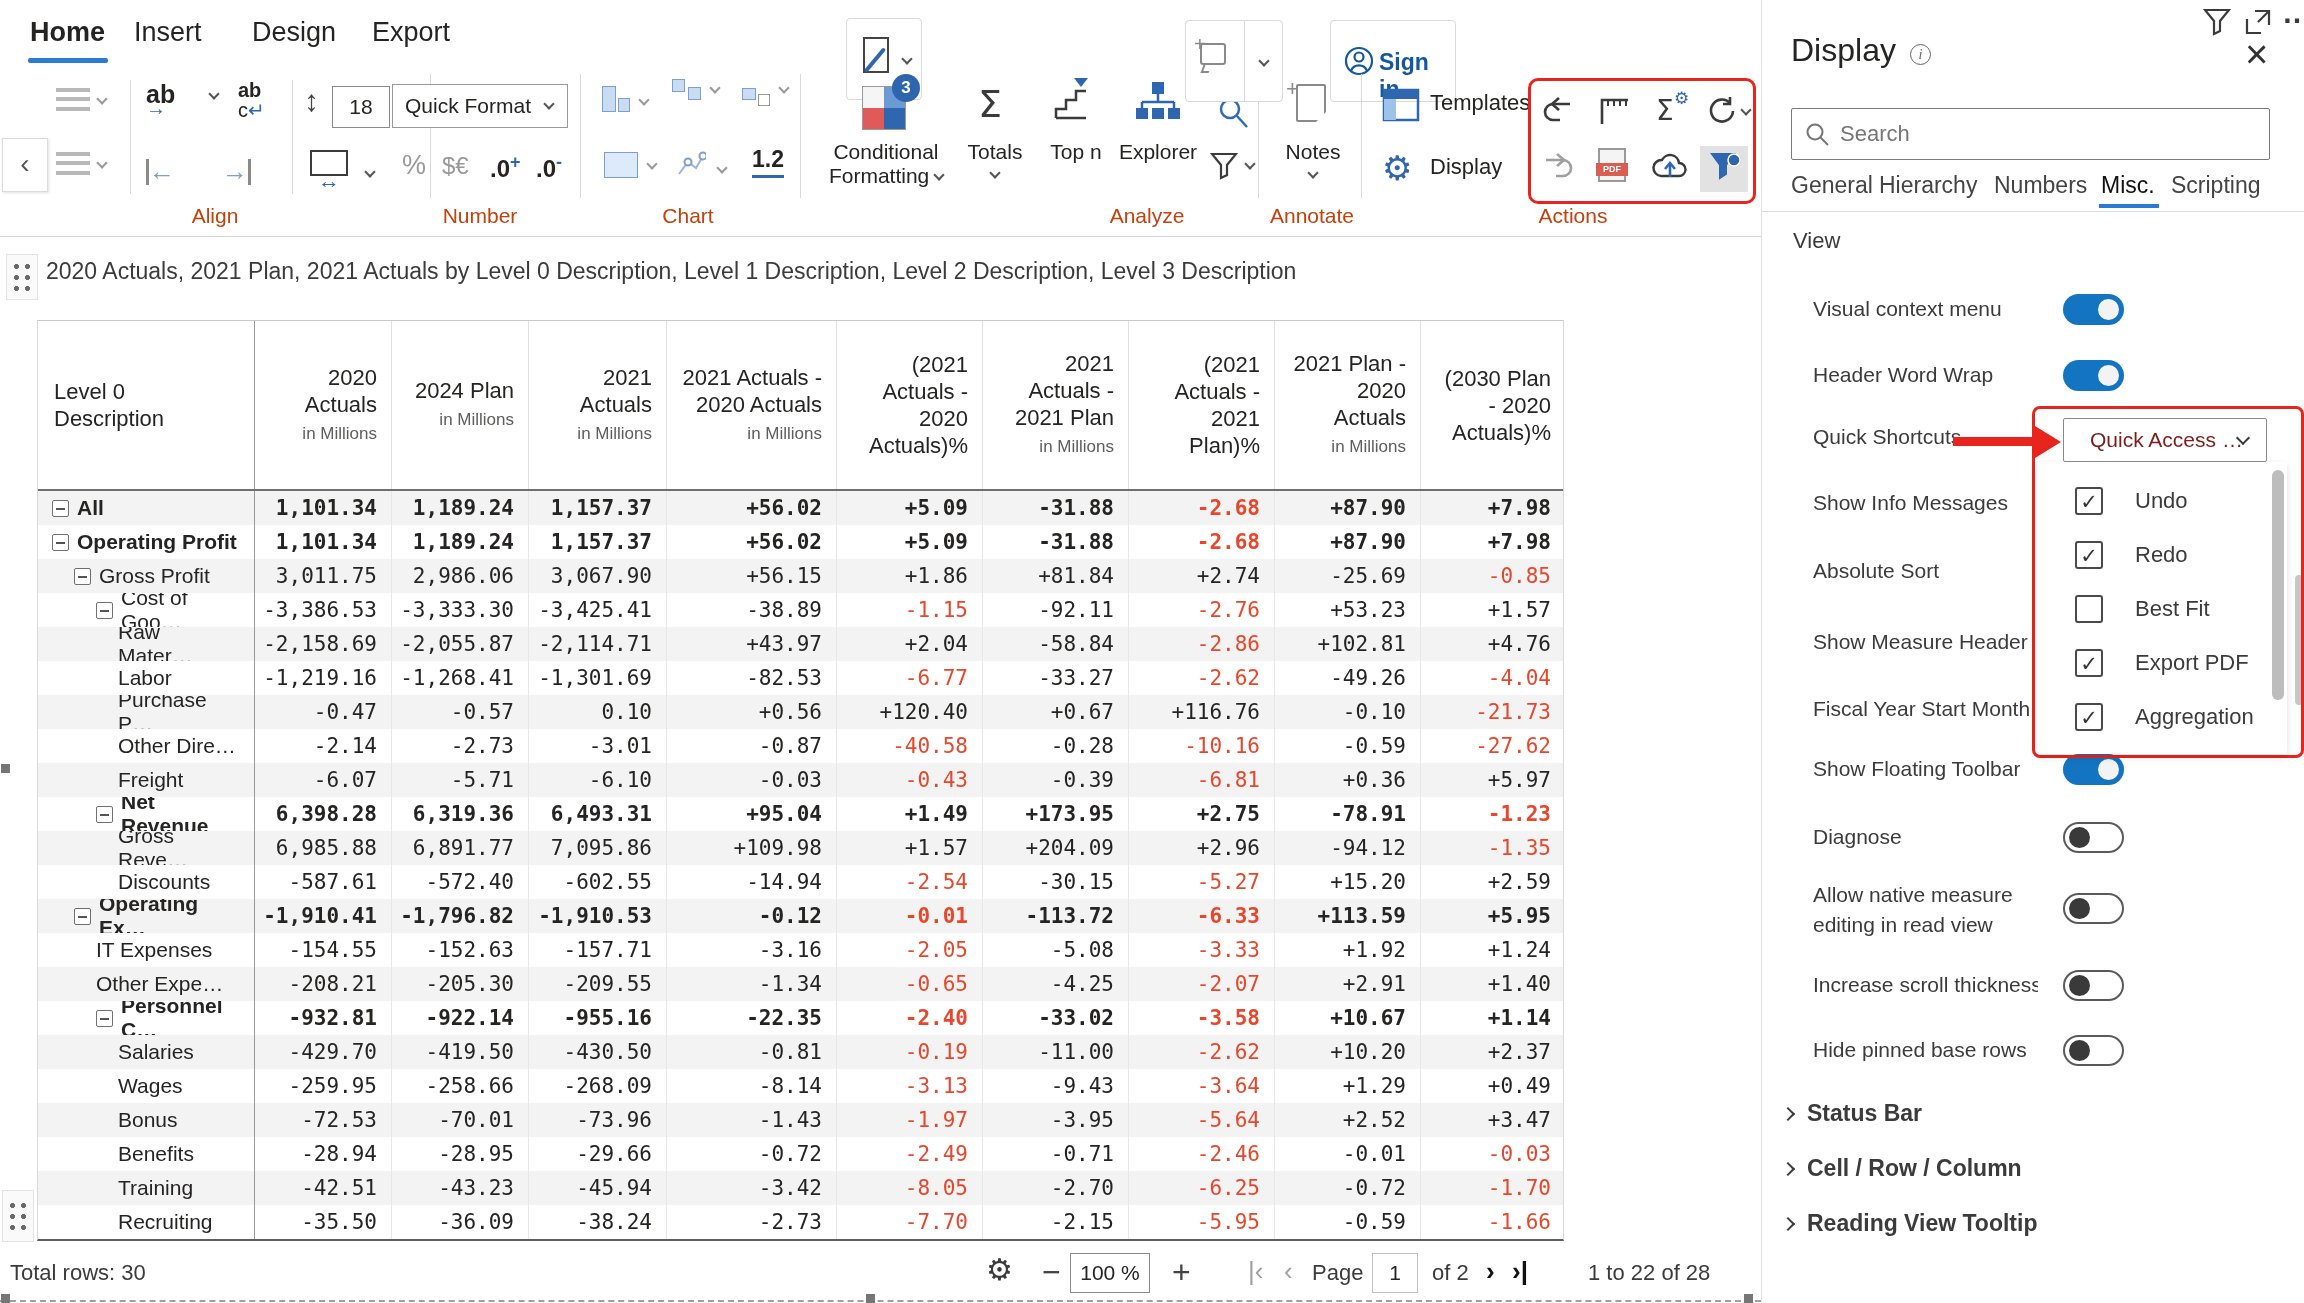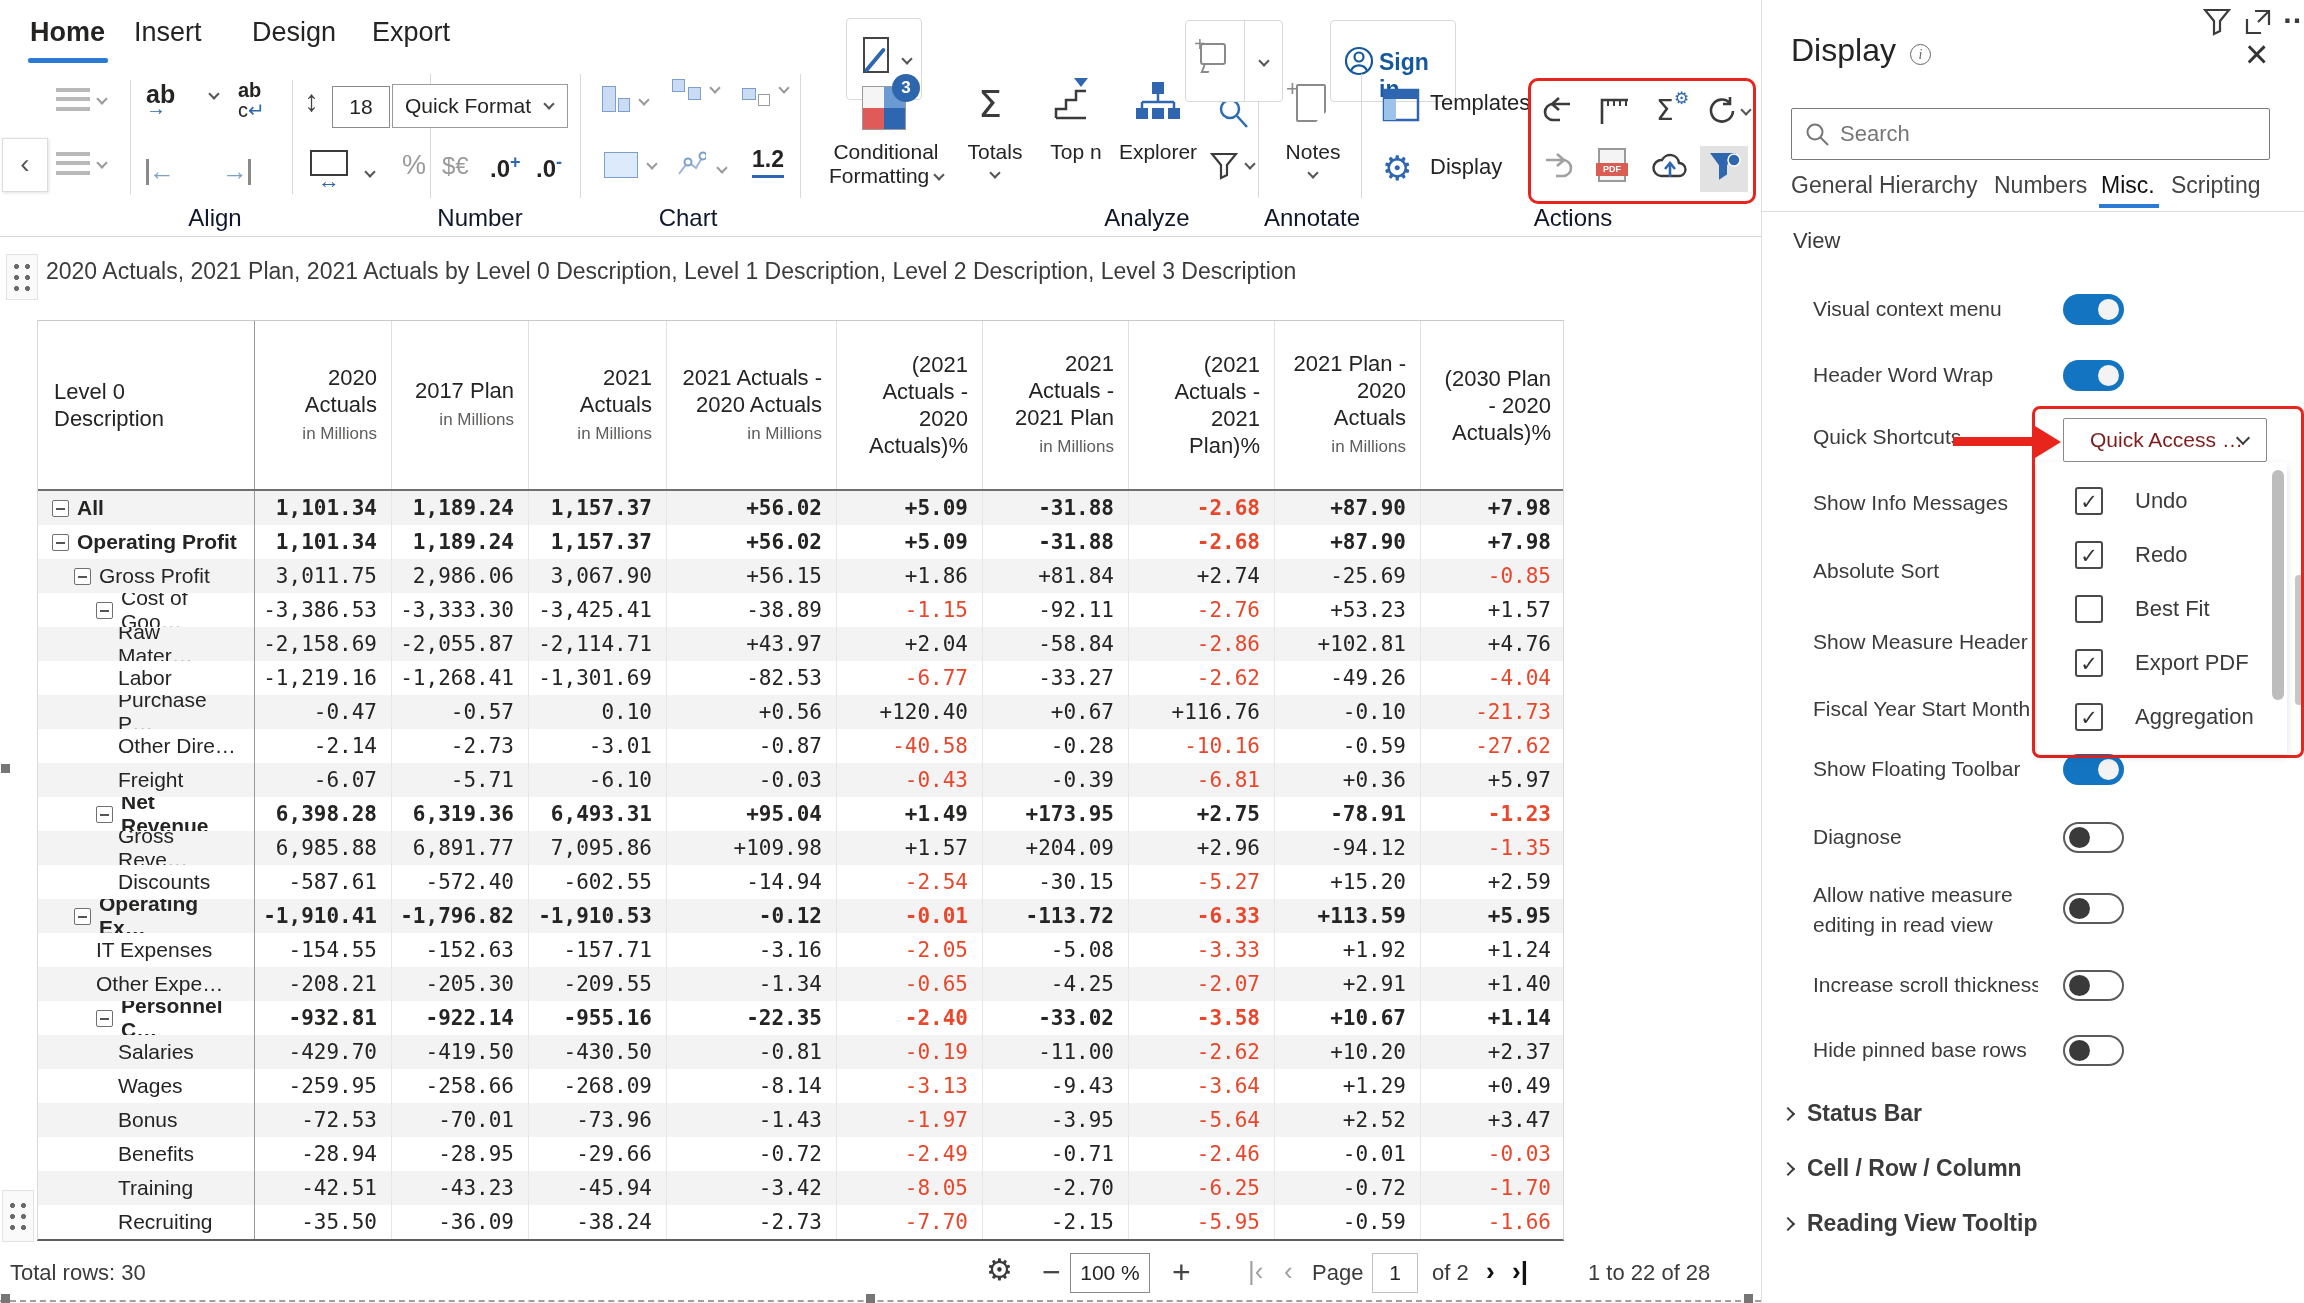--- a/index.html
+++ b/index.html
@@ -6,21 +6,21 @@
   html,body { width:2304px; height:1303px; background:#fff; overflow:hidden;
               font-family:"Liberation Sans", sans-serif; color:#252423; }
   .abs { position:absolute; }
   .app { position:relative; width:2304px; height:1303px; background:#fff; }
 
   
   .ribbon { position:absolute; left:0; top:0; width:1761px; height:237px; background:#fff; border-bottom:1px solid #d6d6d6; }
   .rtab { position:absolute; top:0; height:62px; line-height:64px; font-size:27px; color:#252423; cursor:pointer; }
   .rtab.active { font-weight:700; }
   .tab-underline { position:absolute; top:58px; height:5px; background:#2b7bd4; border-radius:2px; }
-  .gcaption { position:absolute; top:204px; font-size:24px; color:#0f172a; text-align:center; }
+  .gcaption { position:absolute; top:204px; font-size:21px; color:#c2410c; text-align:center; }
   .gdivider { position:absolute; top:74px; height:124px; width:1px; background:#d9d9d9; }
   .sdivider { position:absolute; width:1px; background:#d9d9d9; }
   .chev { display:inline-block; width:10px; height:10px; border-right:2px solid #555; border-bottom:2px solid #555; transform:rotate(45deg); }
   .chev.sm { width:8px; height:8px; }
   .chev.gray { border-color:#9a9a9a; }
   .bars3 { display:inline-block; width:34px; height:23px; background:repeating-linear-gradient(#b9b9b9 0 4px, transparent 4px 9.5px); }
   .collapse-btn { position:absolute; left:2px; top:138px; width:46px; height:54px; background:#fff; border:1px solid #dcdcdc; box-shadow:1px 1px 3px rgba(0,0,0,.12); font-size:28px; color:#555; text-align:center; line-height:50px; }
   .ribbon-btn { position:absolute; border:1px solid #d9d9d9; border-radius:4px; background:#fff; }
   .numbox { position:absolute; border:1px solid #8a8a8a; background:#fff; text-align:center; font-size:21px; color:#252423; }
   .iconblue { color:#2f66b0; }
@@ -344,21 +344,21 @@
   <div class="tablewrap">
     <div class="thead" id="thead">
         <div class="th" style="width: 216px; flex: 0 0 auto;">
           <span>Level 0 Description</span>
         </div>
         <div class="th strongline" style="width: 137px; flex: 0 0 auto;">
           <span>2020 Actuals</span>
           <span class="sub">in Millions</span>
         </div>
         <div class="th" style="width: 137px; flex: 0 0 auto;">
-          <span>2017 Plan</span>
+          <span>2024 Plan</span>
           <span class="sub">in Millions</span>
         </div>
         <div class="th" style="width: 138px; flex: 0 0 auto;">
           <span>2021 Actuals</span>
           <span class="sub">in Millions</span>
         </div>
         <div class="th" style="width: 170px; flex: 0 0 auto;">
           <span>2021 Actuals - 2020 Actuals</span>
           <span class="sub">in Millions</span>
         </div>

